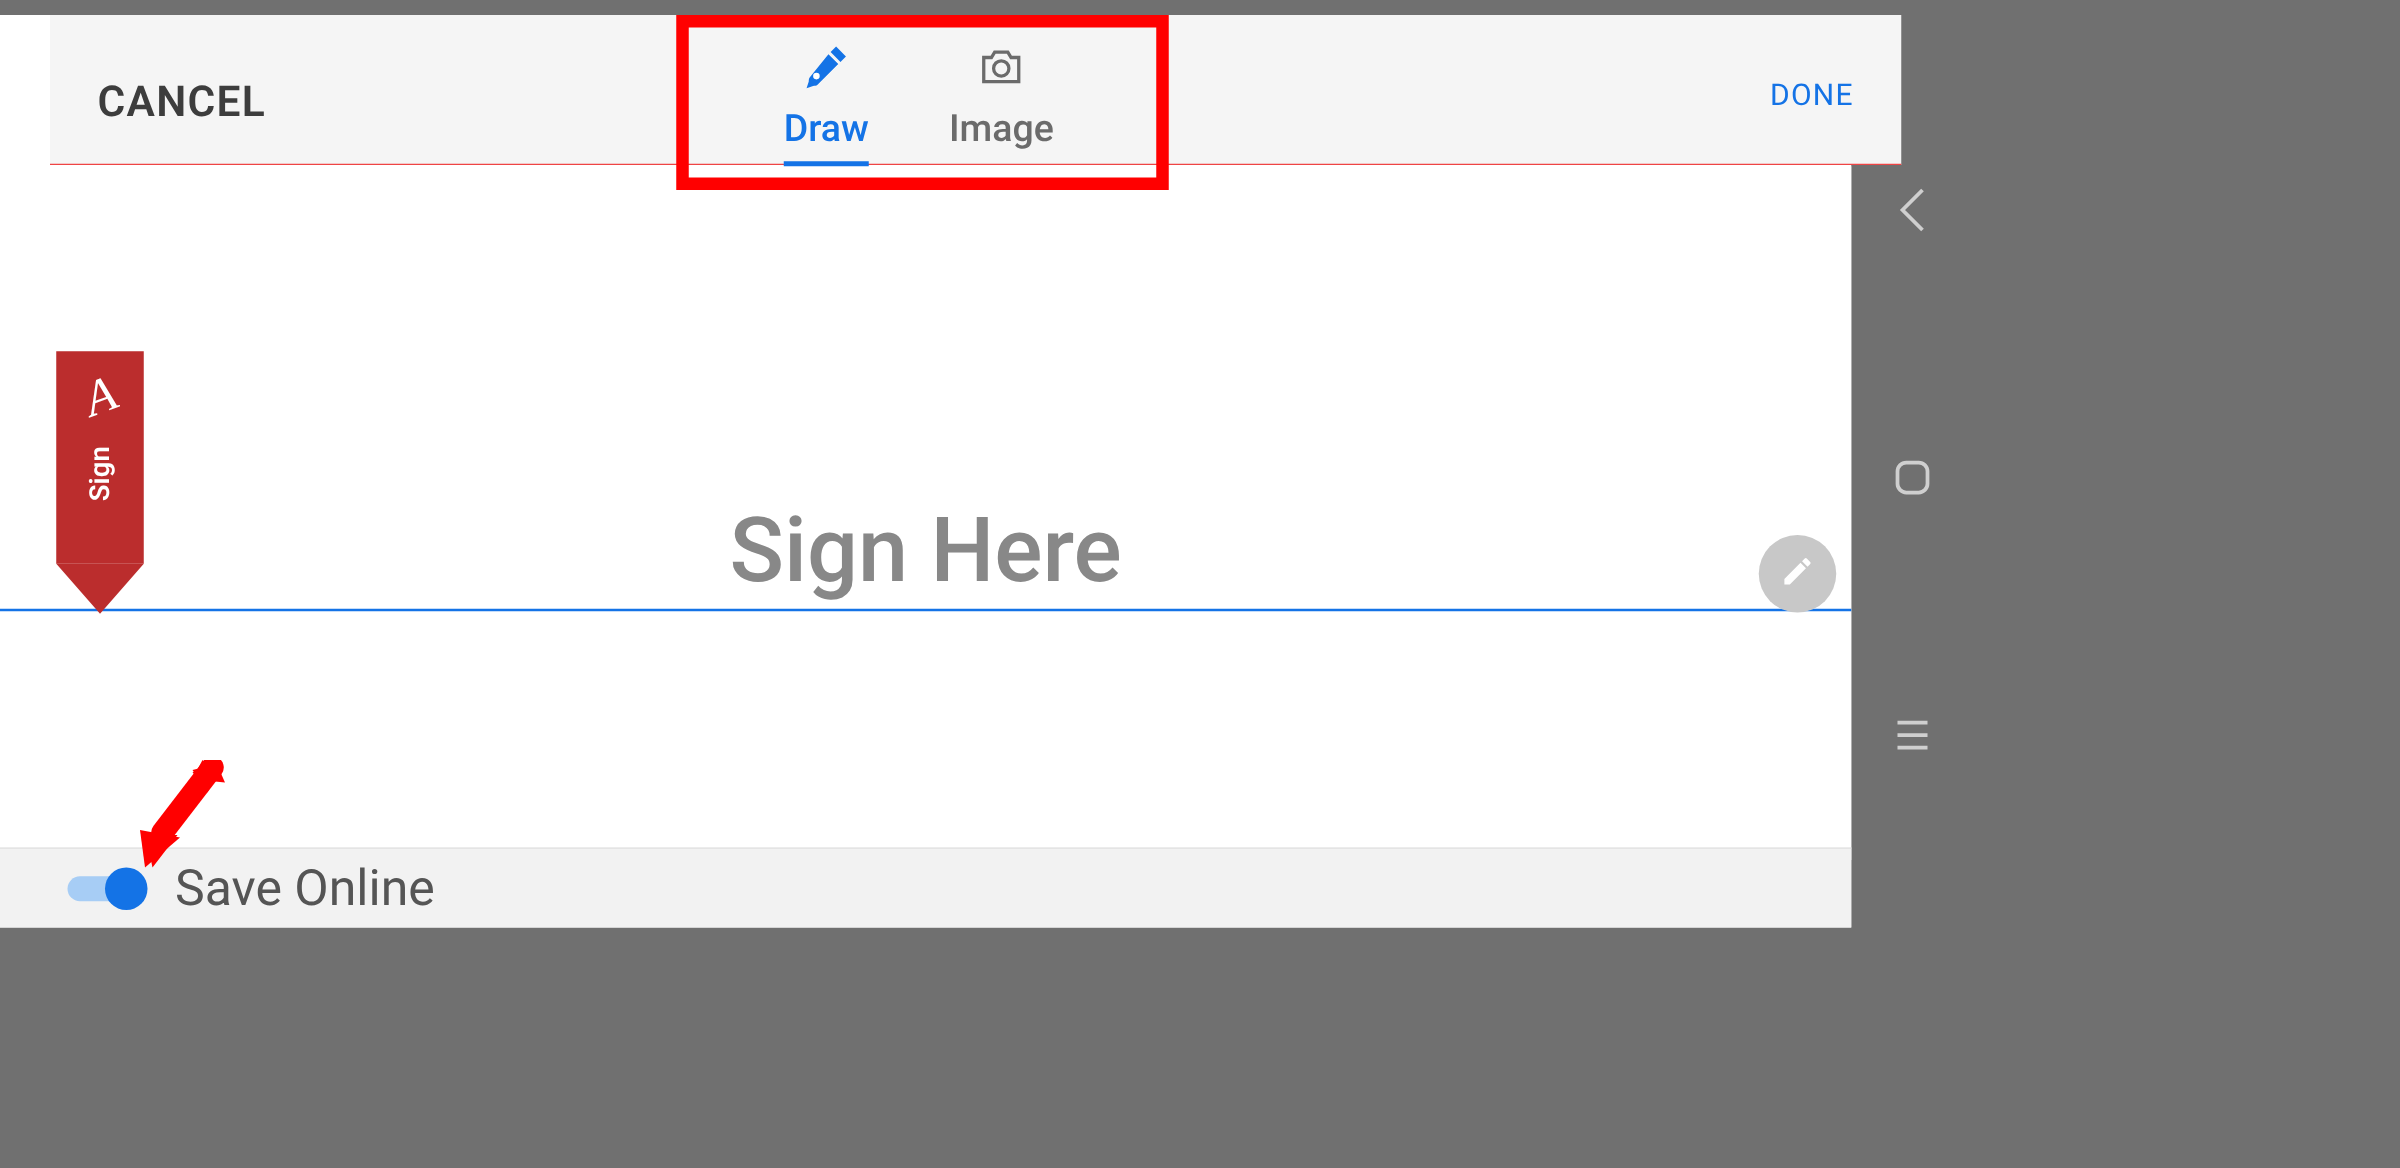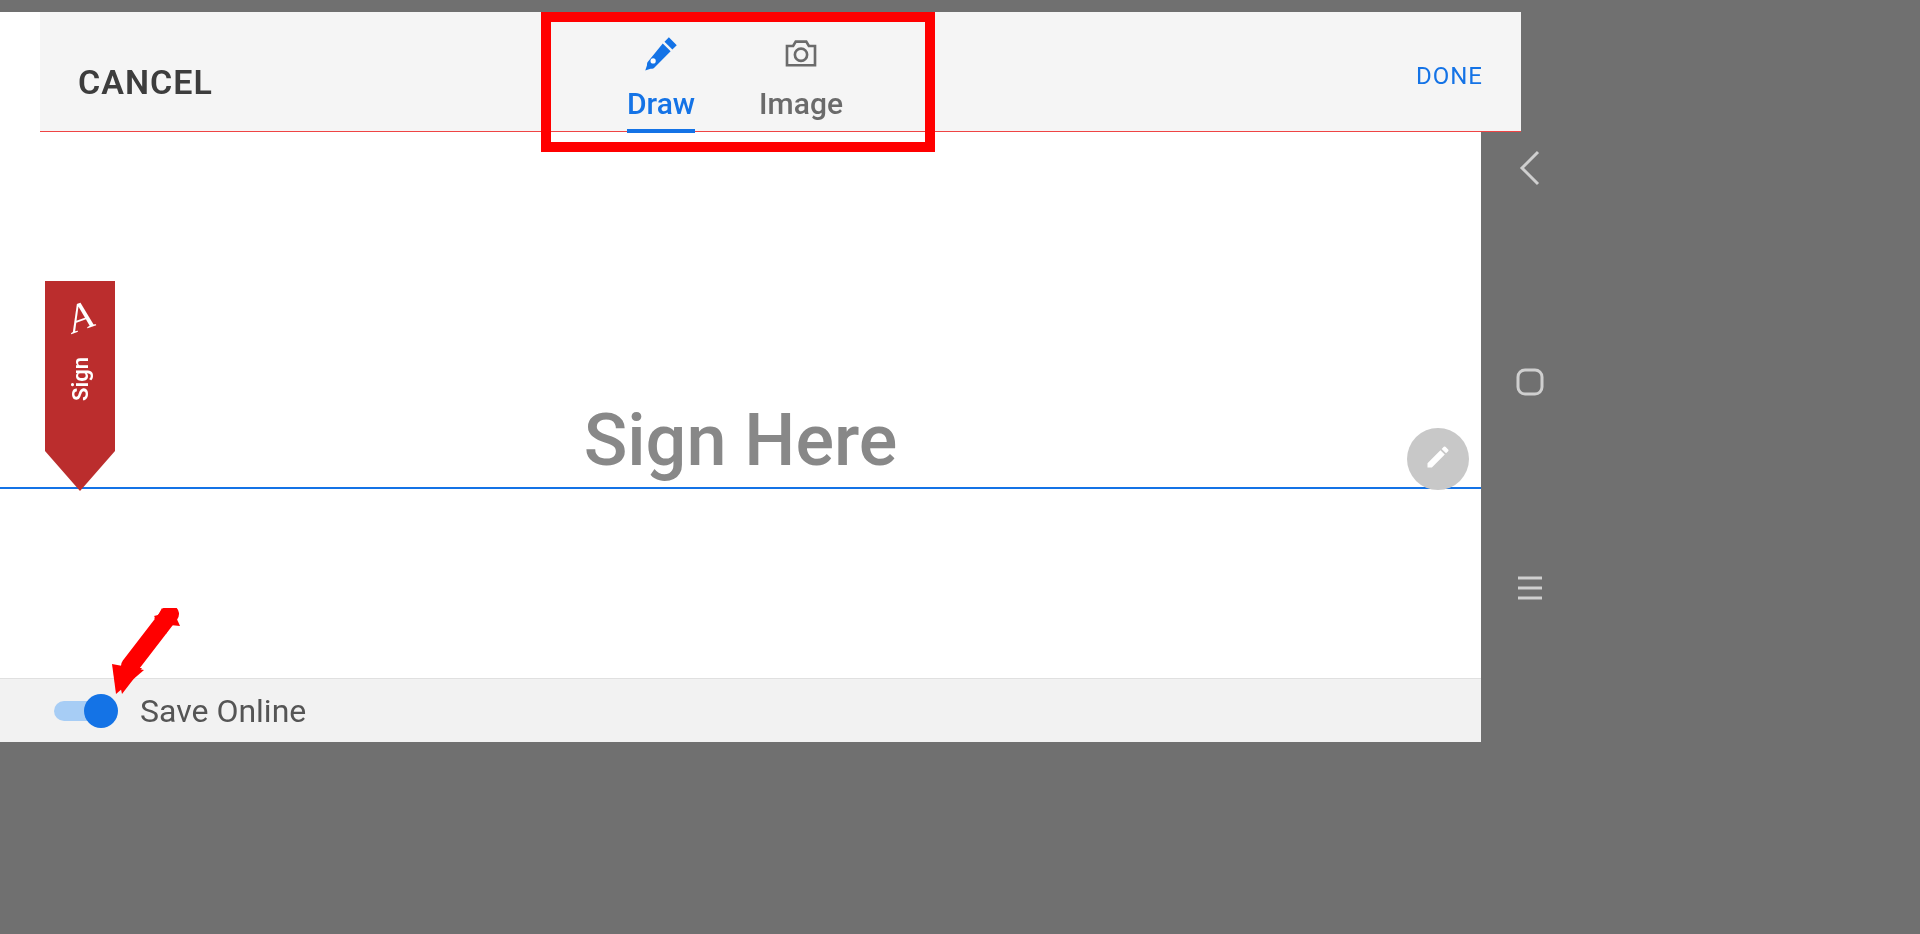--- a/index.html
+++ b/index.html
@@ -209,21 +209,21 @@
     position: absolute;
     right: 0;
     top: 0;
     width: 34px;
     height: 34px;
     background: #1473e6;
     border-radius: 50%;
   }
   .save-label {
     margin-left: 22px;
-    font-size: 32px;
+    font-size: 40px;
     color: #555555;
   }
   
   .anno-arrow {
     position: absolute;
     left: 110px;
     top: 596px;
     width: 70px;
     height: 90px;
     z-index: 6;

